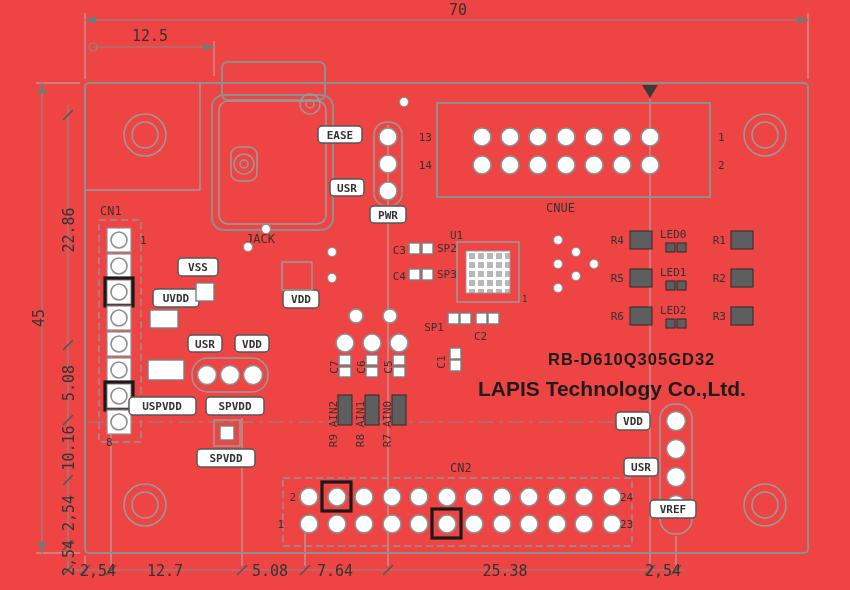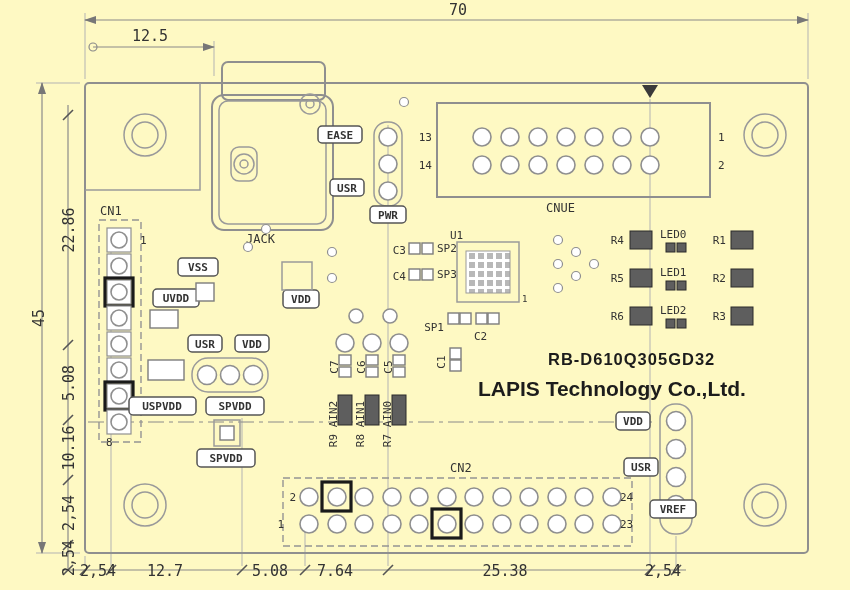--- a/index.html
+++ b/index.html
@@ -1,16 +1,16 @@
 <!DOCTYPE html>
 <html><head>
 <meta charset="utf-8">
 <style>
   html,body{margin:0;padding:0;background:#fff;}
-  .stage{width:850px;height:590px;position:relative;background:#fef9c3;overflow:hidden;}
+  .stage{width:850px;height:590px;position:relative;background:#ef4444;overflow:hidden;}
   text{font-family:"DejaVu Sans Mono","Liberation Mono",monospace;fill:#333;}
   .dim{font-size:15px;}
   .lbl{font-size:11px;font-weight:bold;}
   .ref{font-size:11px;}
   .pin{font-size:11px;}
   .conn{font-size:12px;}
   .tiny{font-size:9px;}
   .silk1{font-family:"Liberation Sans",sans-serif;font-weight:bold;font-size:16.5px;fill:#1c1c1c;letter-spacing:1px;}
   .silk2{font-family:"Liberation Sans",sans-serif;font-weight:bold;font-size:21px;fill:#1c1c1c;}
   .ln{stroke:#8f8f8f;fill:none;stroke-width:2;}

